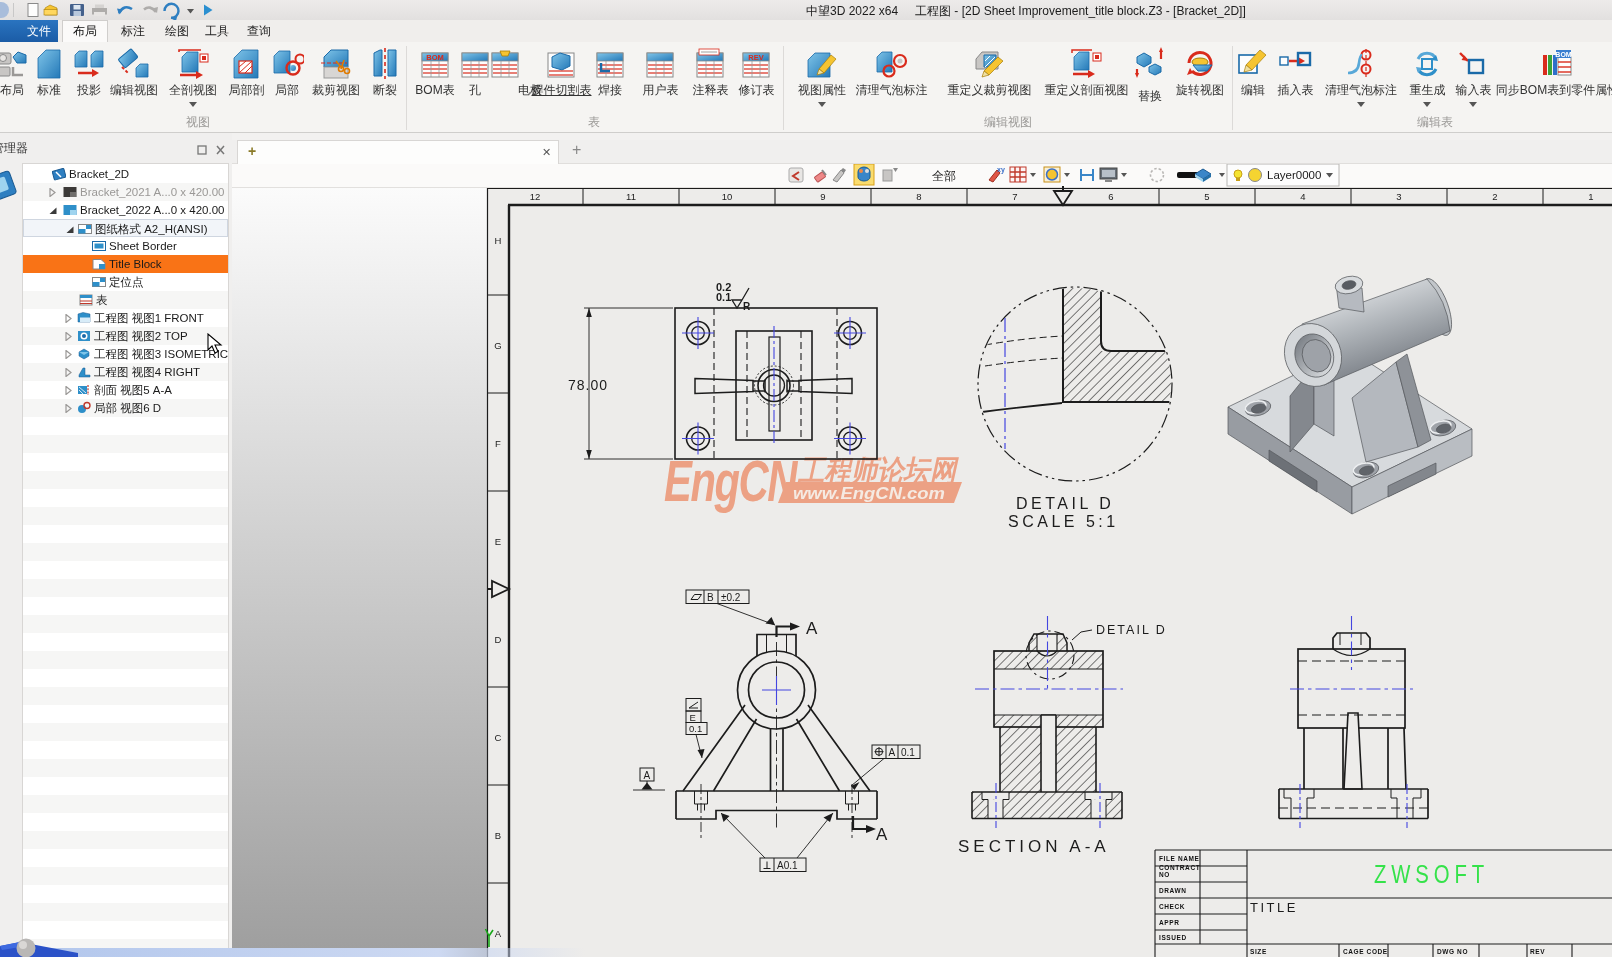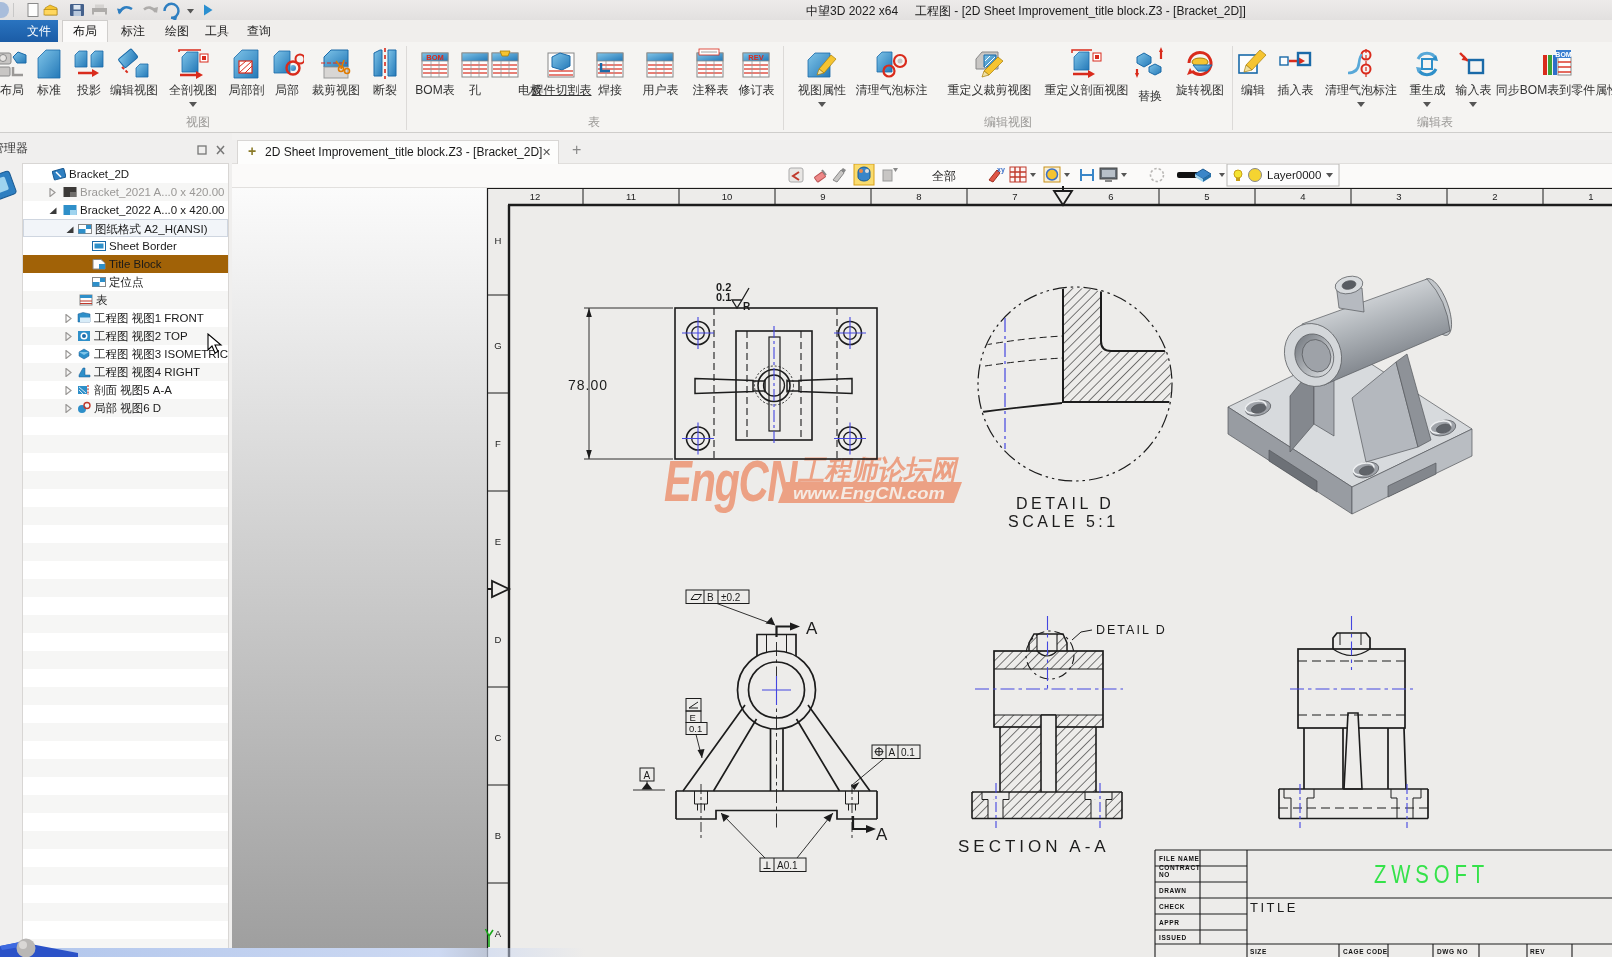--- a/index.html
+++ b/index.html
@@ -365,21 +365,21 @@
         </svg>
 <span class="abs" style="left:71px;color:#1a1a1a;">图纸格式 A2_H(ANSI)</span>
 </div>
 <div class="trow" style="top:73px;">
 <svg class="abs" style="left:69px;top:2px" width="14" height="14">
           <rect x="0.5" y="2.5" width="13" height="9" fill="#fff" stroke="#1a6aa8"></rect>
           <rect x="2.5" y="4.5" width="9" height="5" fill="#2e8fc9"></rect>
         </svg>
 <span class="abs" style="left:86px;color:#1a1a1a;">Sheet Border</span>
 </div>
-<div class="trow" style="top:91px;background:#a16207;">
+<div class="trow" style="top:91px;background:#f97316;">
 <svg class="abs" style="left:69px;top:2px" width="14" height="14">
           <path d="M1 2.5 L9 2.5 L13 6 L13 12 L1 12 Z" fill="#fff" stroke="#888"></path>
           <rect x="7" y="7" width="6" height="5" fill="#2e8fc9"></rect>
         </svg>
 <span class="abs" style="left:86px;color:#1a1a1a;">Title Block</span>
 </div>
 <div class="trow" style="top:109px;">
 <svg class="abs" style="left:69px;top:2px" width="14" height="14">
           <rect x="0.5" y="2.5" width="13" height="9" fill="#fff" stroke="#888"></rect>
           <path d="M0.5 7 l7 0 l0 4.5 l-7 0 Z" fill="#2e8fc9"></path>
@@ -471,21 +471,20 @@
 <div class="trow" style="top:667px;background:#f6f6f5;"></div>
 <div class="trow" style="top:703px;background:#f6f6f5;"></div>
 <div class="trow" style="top:739px;background:#f6f6f5;"></div>
 <div class="trow" style="top:775px;background:#f6f6f5;"></div>
 </div>
   </div>
 <div id="canvas">
 <div class="abs" style="left:0;top:7px;width:1380px;height:24px;background:#f0efee;border-bottom:1px solid #e0dedc;">
 <div class="abs" style="left:5px;top:0;width:322px;height:24px;background:#fdfdfc;border:1px solid #d8d6d4;border-bottom:none;font-size:12px;line-height:23px;color:#1a1a1a;">
 <span class="abs" style="left:10px;top:-1px;color:#8a7a28;font-weight:bold;font-size:14px;">+</span>
-<span class="abs" style="left:27px;">2D Sheet Improvement_title block.Z3 - [Bracket_2D]</span>
 <span class="abs" style="left:304px;color:#555;font-size:11px;">✕</span>
 </div>
 <div class="abs" style="left:340px;top:1px;font-size:16px;color:#888;">+</div>
 </div>
 <div class="abs" style="left:0;top:31px;width:1380px;height:24px;background:#fbfaf9;border-bottom:1px solid #e2e0de;"></div>
 <div id="dwg">
       <div id="sheet"></div>
     </div>
 </div>
 <svg class="abs" style="left:232px;top:164px;pointer-events:none;" width="1380" height="24" viewBox="0 0 1380 24">

